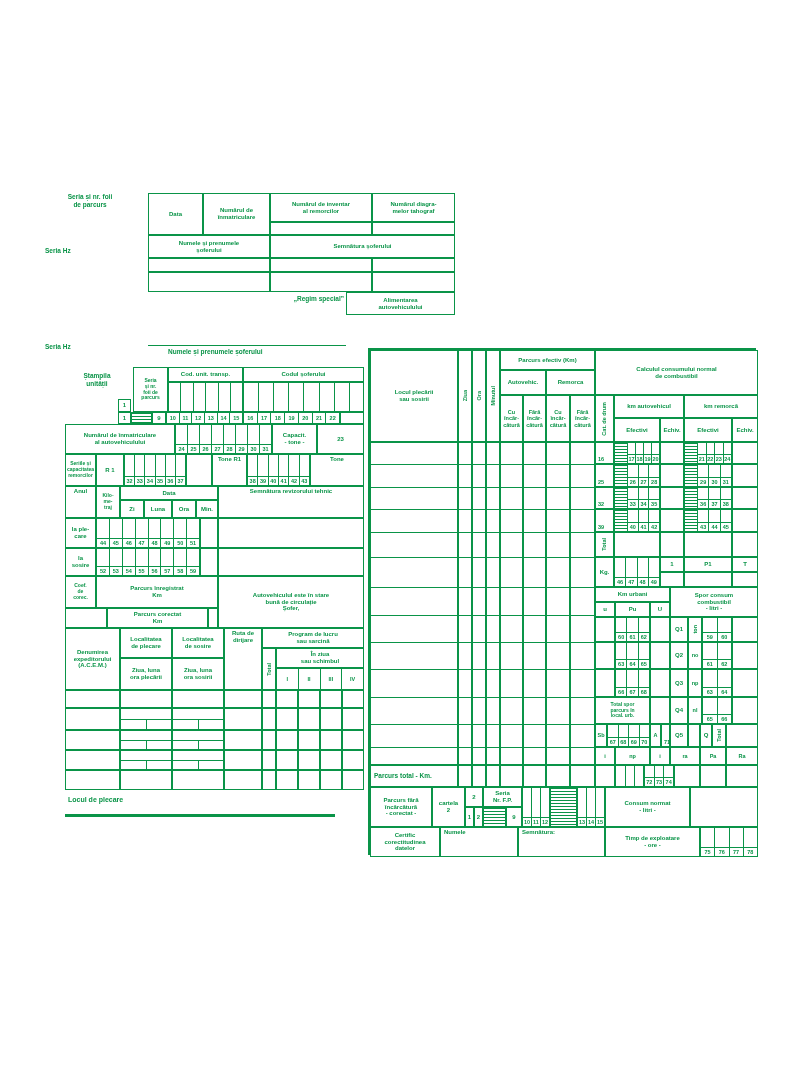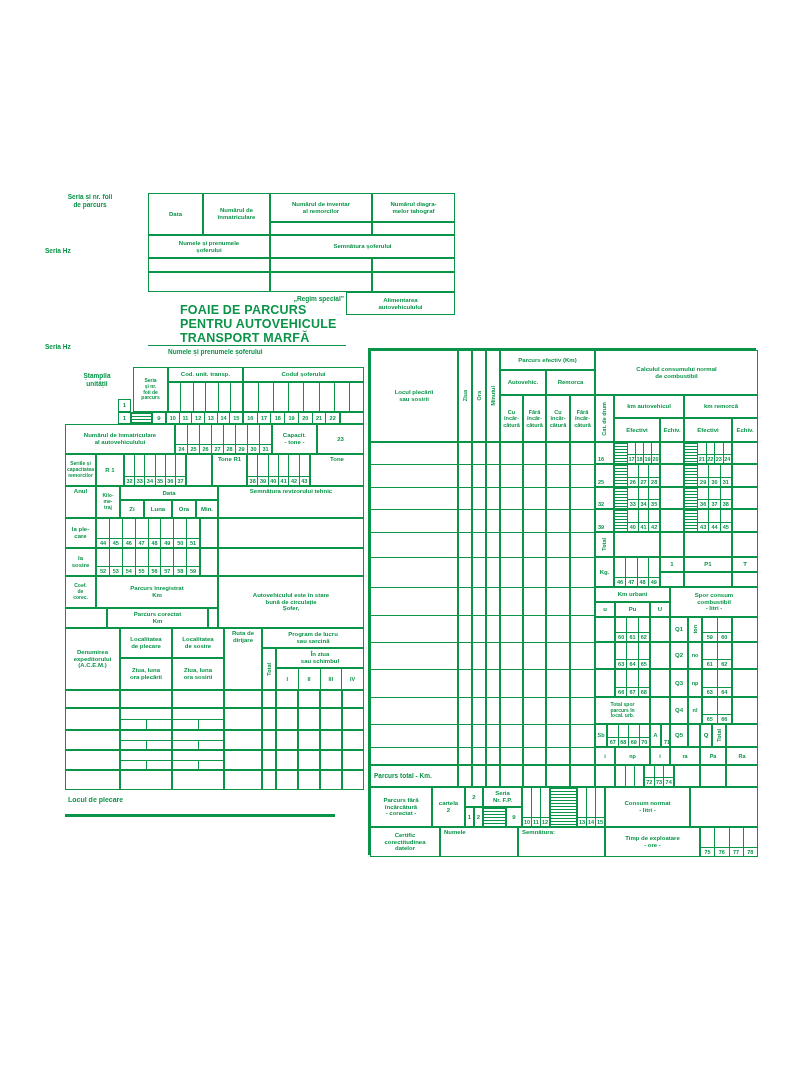--- a/index.html
+++ b/index.html
@@ -64,23 +64,20 @@
   <div class="c" style="left:148px;top:258px;width:122px;height:14px;"></div>
   <div class="c" style="left:270px;top:258px;width:102px;height:14px;"></div>
   <div class="c" style="left:372px;top:258px;width:83px;height:14px;"></div>
   <div class="c" style="left:148px;top:272px;width:122px;height:20px;"></div>
   <div class="c" style="left:270px;top:272px;width:102px;height:20px;"></div>
   <div class="c" style="left:372px;top:272px;width:83px;height:20px;"></div>
 
   <div class="t" style="left:240px;top:295px;width:104px;justify-content:flex-end;text-align:right;">„Regim special”</div>
   <div class="c" style="left:346px;top:292px;width:109px;height:23px;">Alimentarea
 autovehiculului</div>
-  <div class="t tl title" style="left:180px;top:303px;width:180px;">FOAIE DE PARCURS
-PENTRU AUTOVEHICULE
-TRANSPORT MARFĂ</div>
   <div class="hline" style="left:148px;top:345px;width:198px;"></div>
   <div class="t tl" style="left:168px;top:348px;width:150px;">Numele și prenumele șoferului</div>
 
   <div class="t" style="left:68px;top:372px;width:58px;">Ștampila
 unității</div>
   <div class="c" style="left:118px;top:399px;width:13px;height:13px;">1</div>
   <div class="c f5" style="left:133px;top:367px;width:35px;height:45px;">Seria
 și nr.
 foii de
 parcurs</div>

